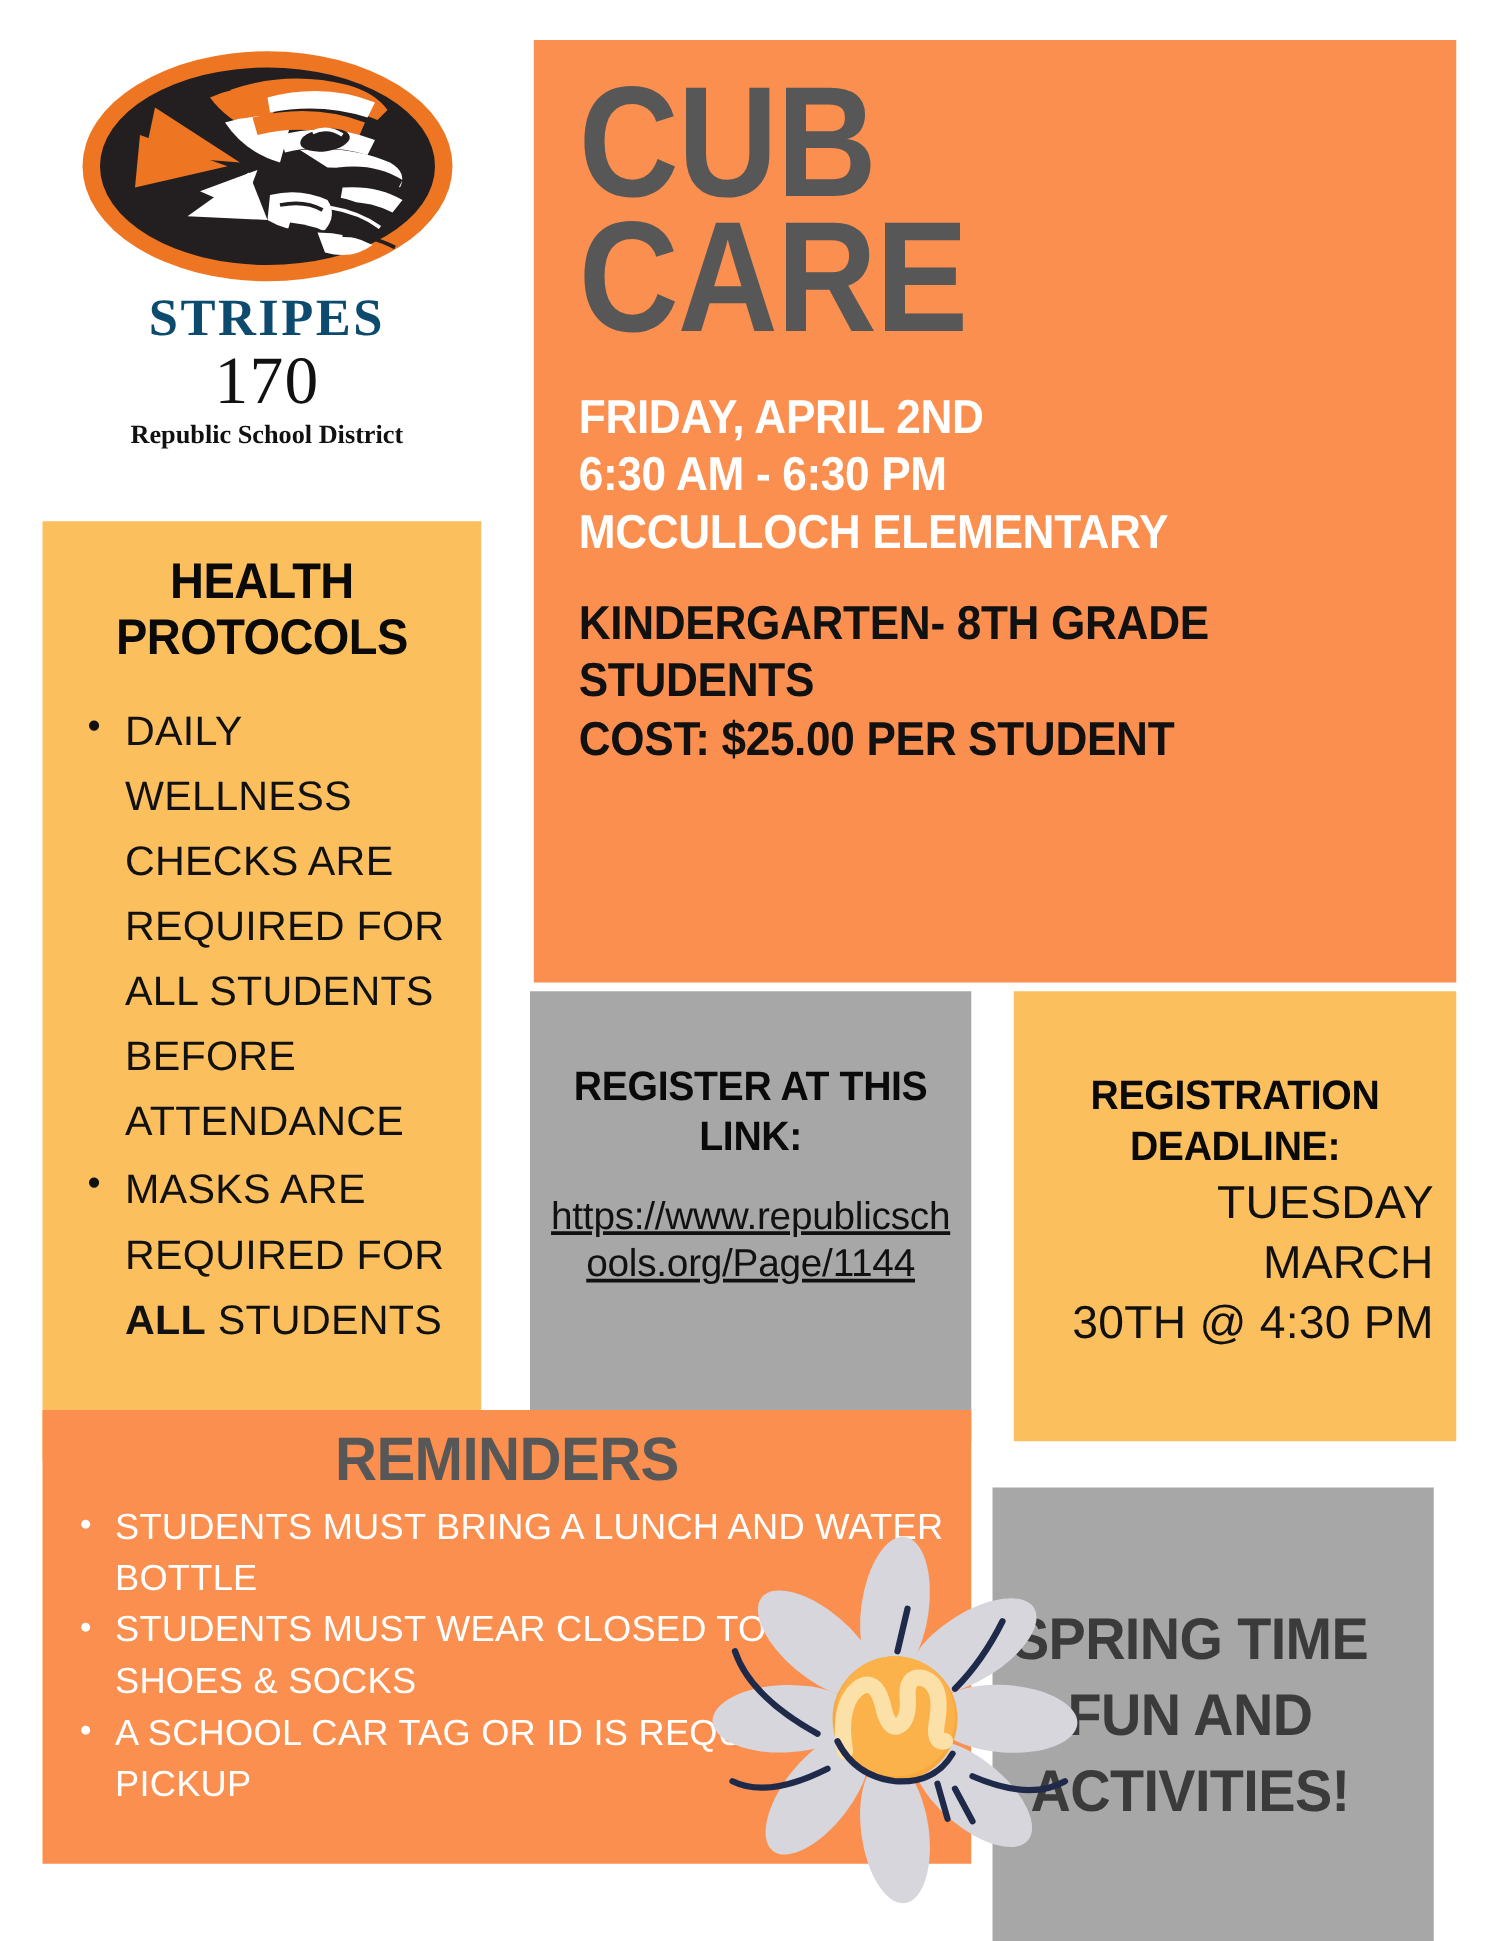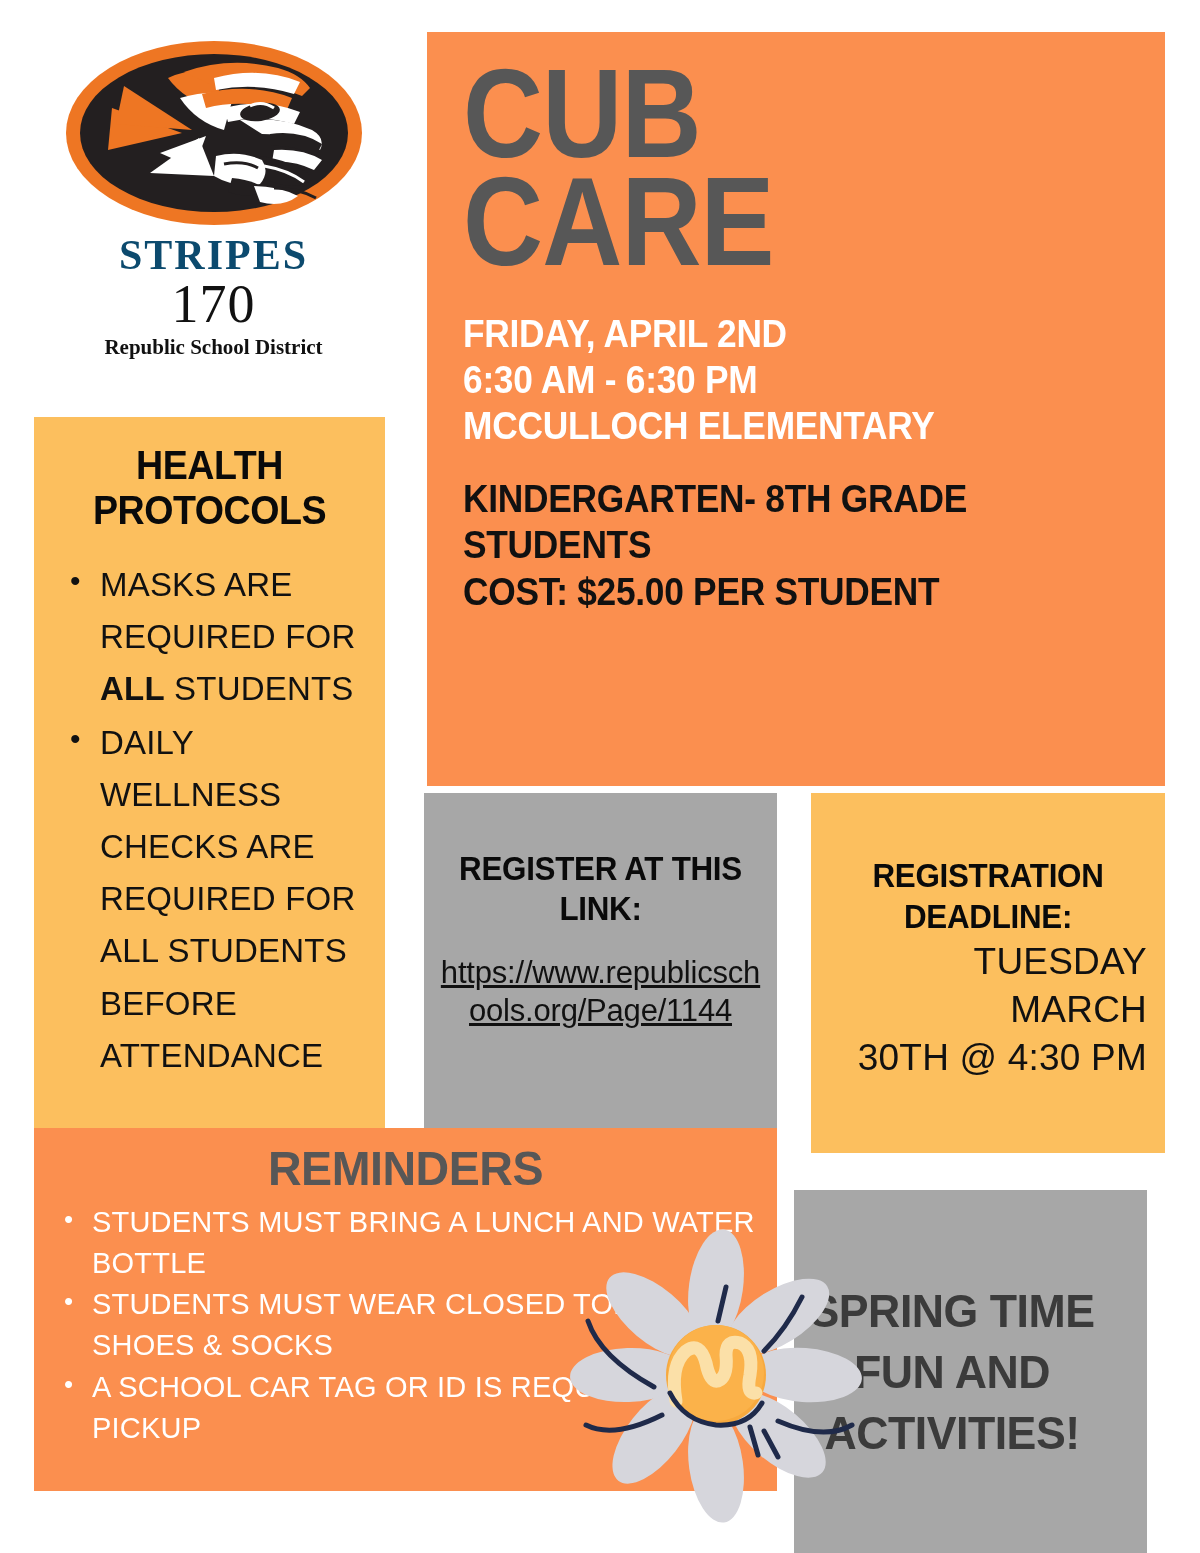--- a/index.html
+++ b/index.html
@@ -294,22 +294,22 @@
     <div class="hdr-line-black">COST: $25.00 PER STUDENT</div>
   </div>
 </div>
 
 <div class="blk" id="health-block">
   <div id="health-title">
     <span>HEALTH</span><br>
     <span>PROTOCOLS</span>
   </div>
   <ul id="health-list">
+    <li><span>DAILY WELLNESS CHECKS ARE REQUIRED FOR ALL STUDENTS BEFORE ATTENDANCE</span></li>
     <li><span>MASKS ARE REQUIRED FOR </span><b>ALL</b><span> STUDENTS</span></li>
-    <li><span>DAILY WELLNESS CHECKS ARE REQUIRED FOR ALL STUDENTS BEFORE ATTENDANCE</span></li>
   </ul>
 </div>
 
 <div class="blk" id="register-block">
   <div id="register-title">
     <span>REGISTER AT THIS</span><br>
     <span>LINK:</span>
   </div>
   <span id="register-link">https://www.republicschools.org/Page/1144</span>
 </div>

